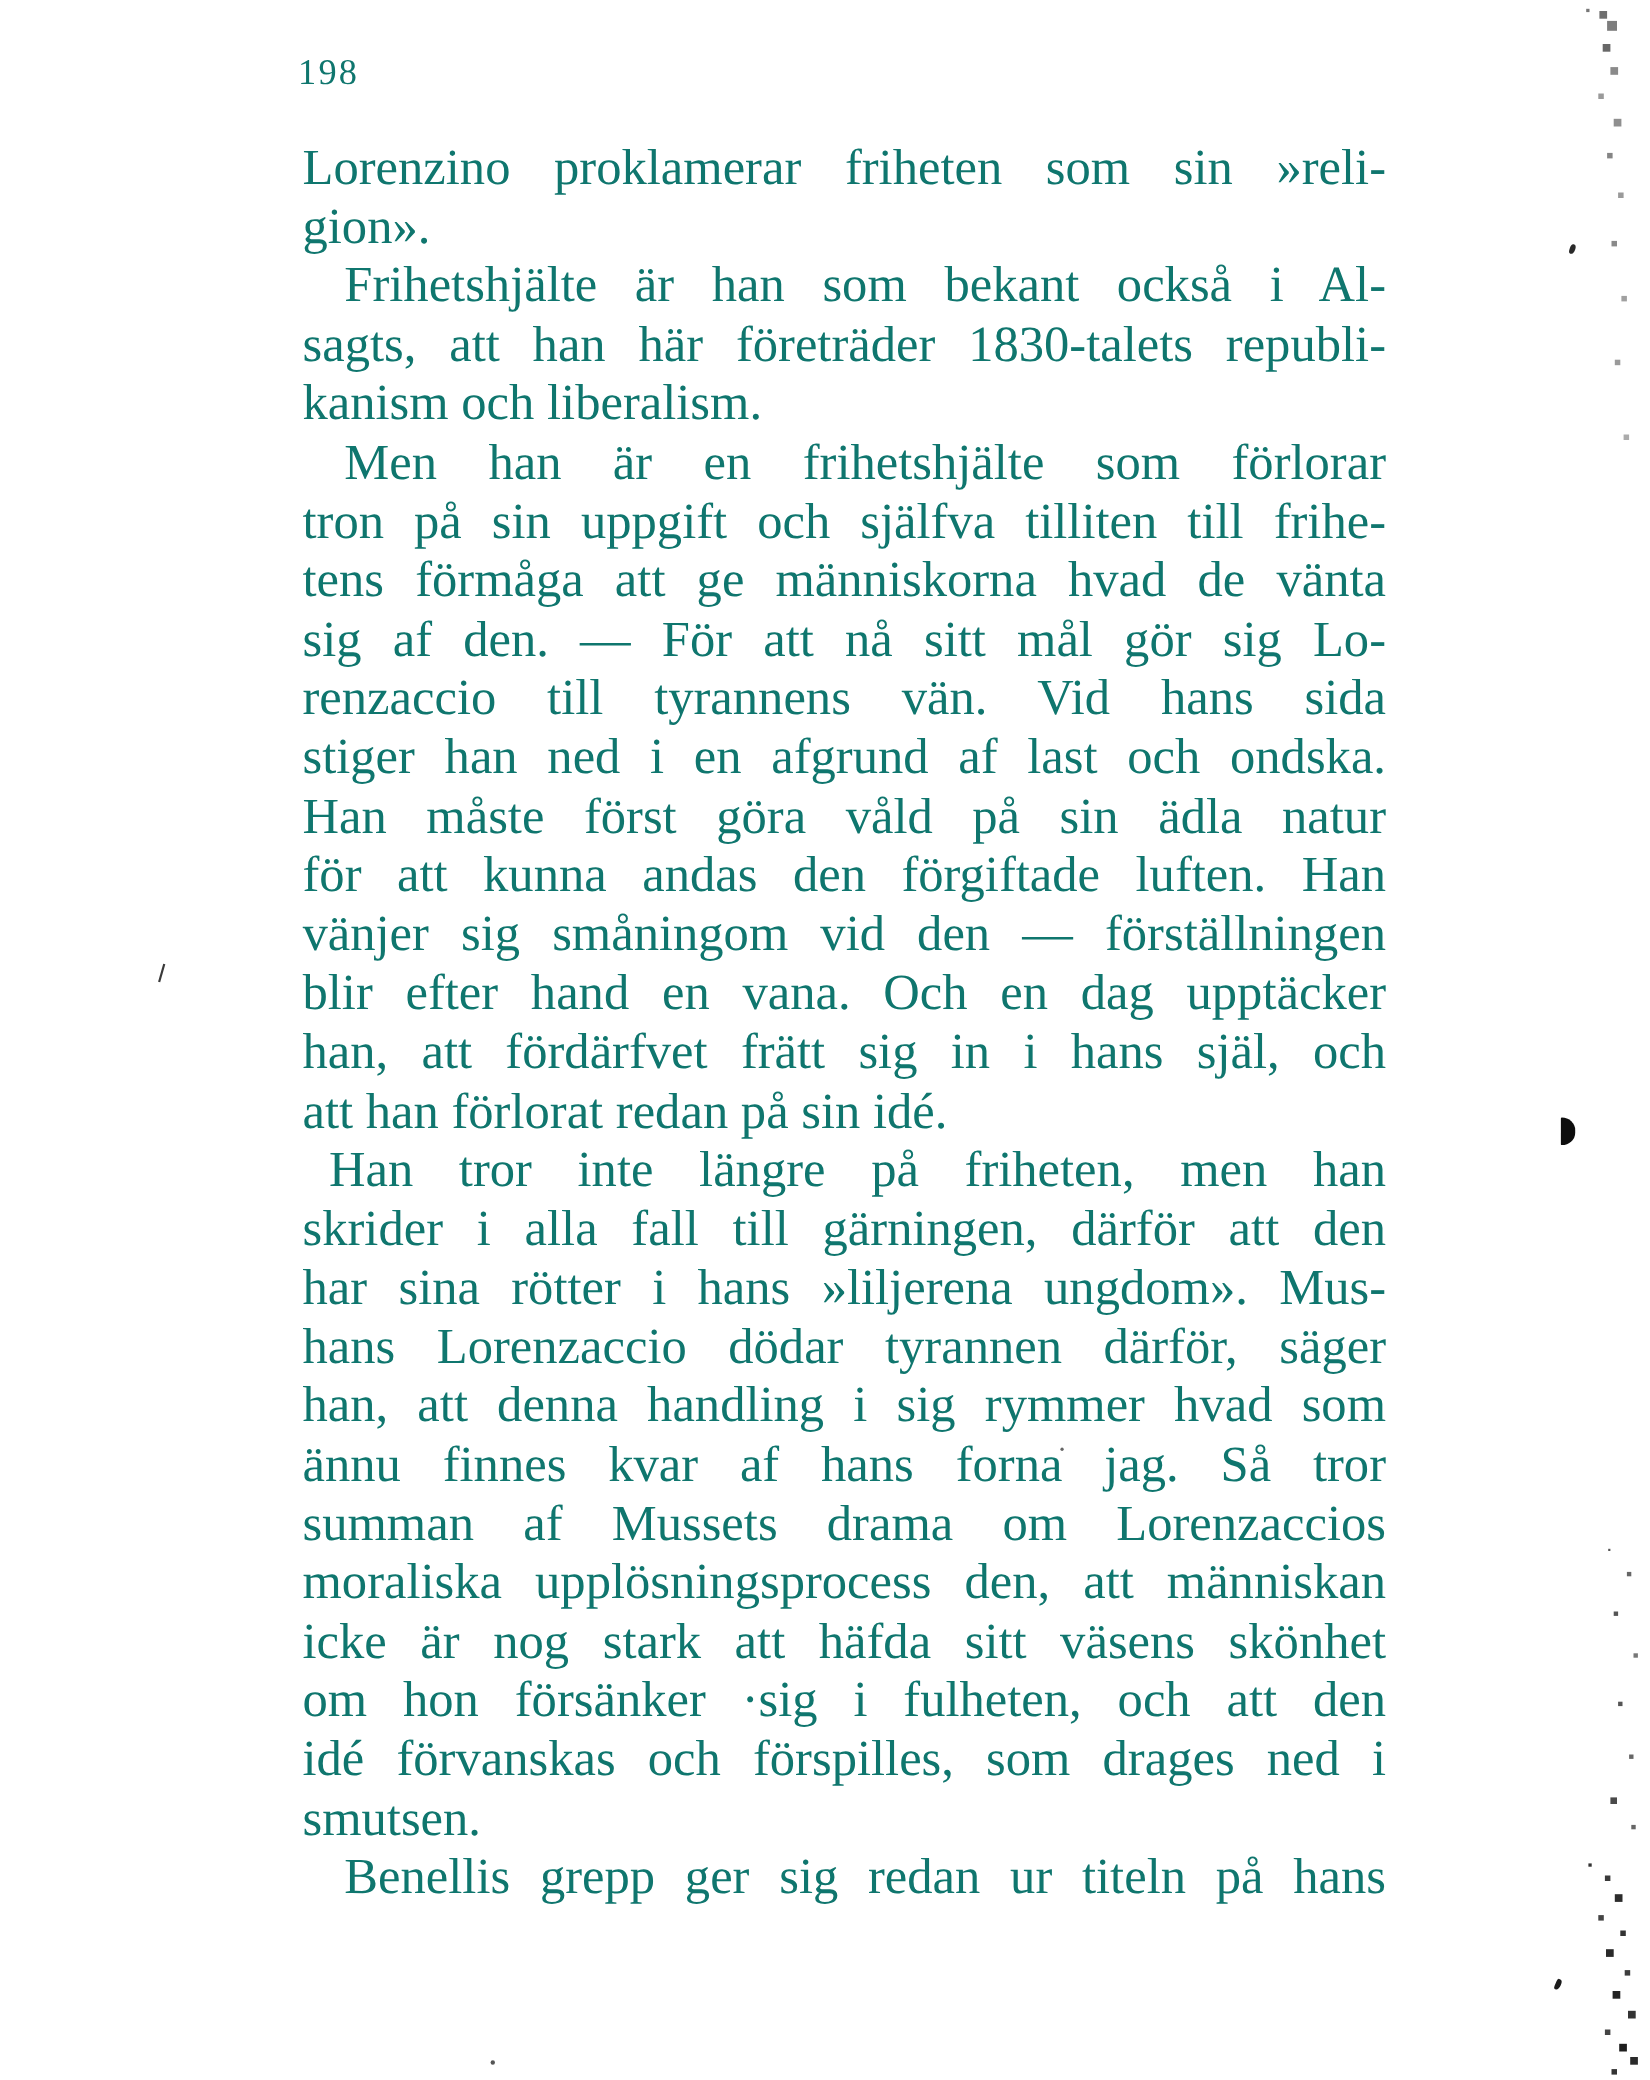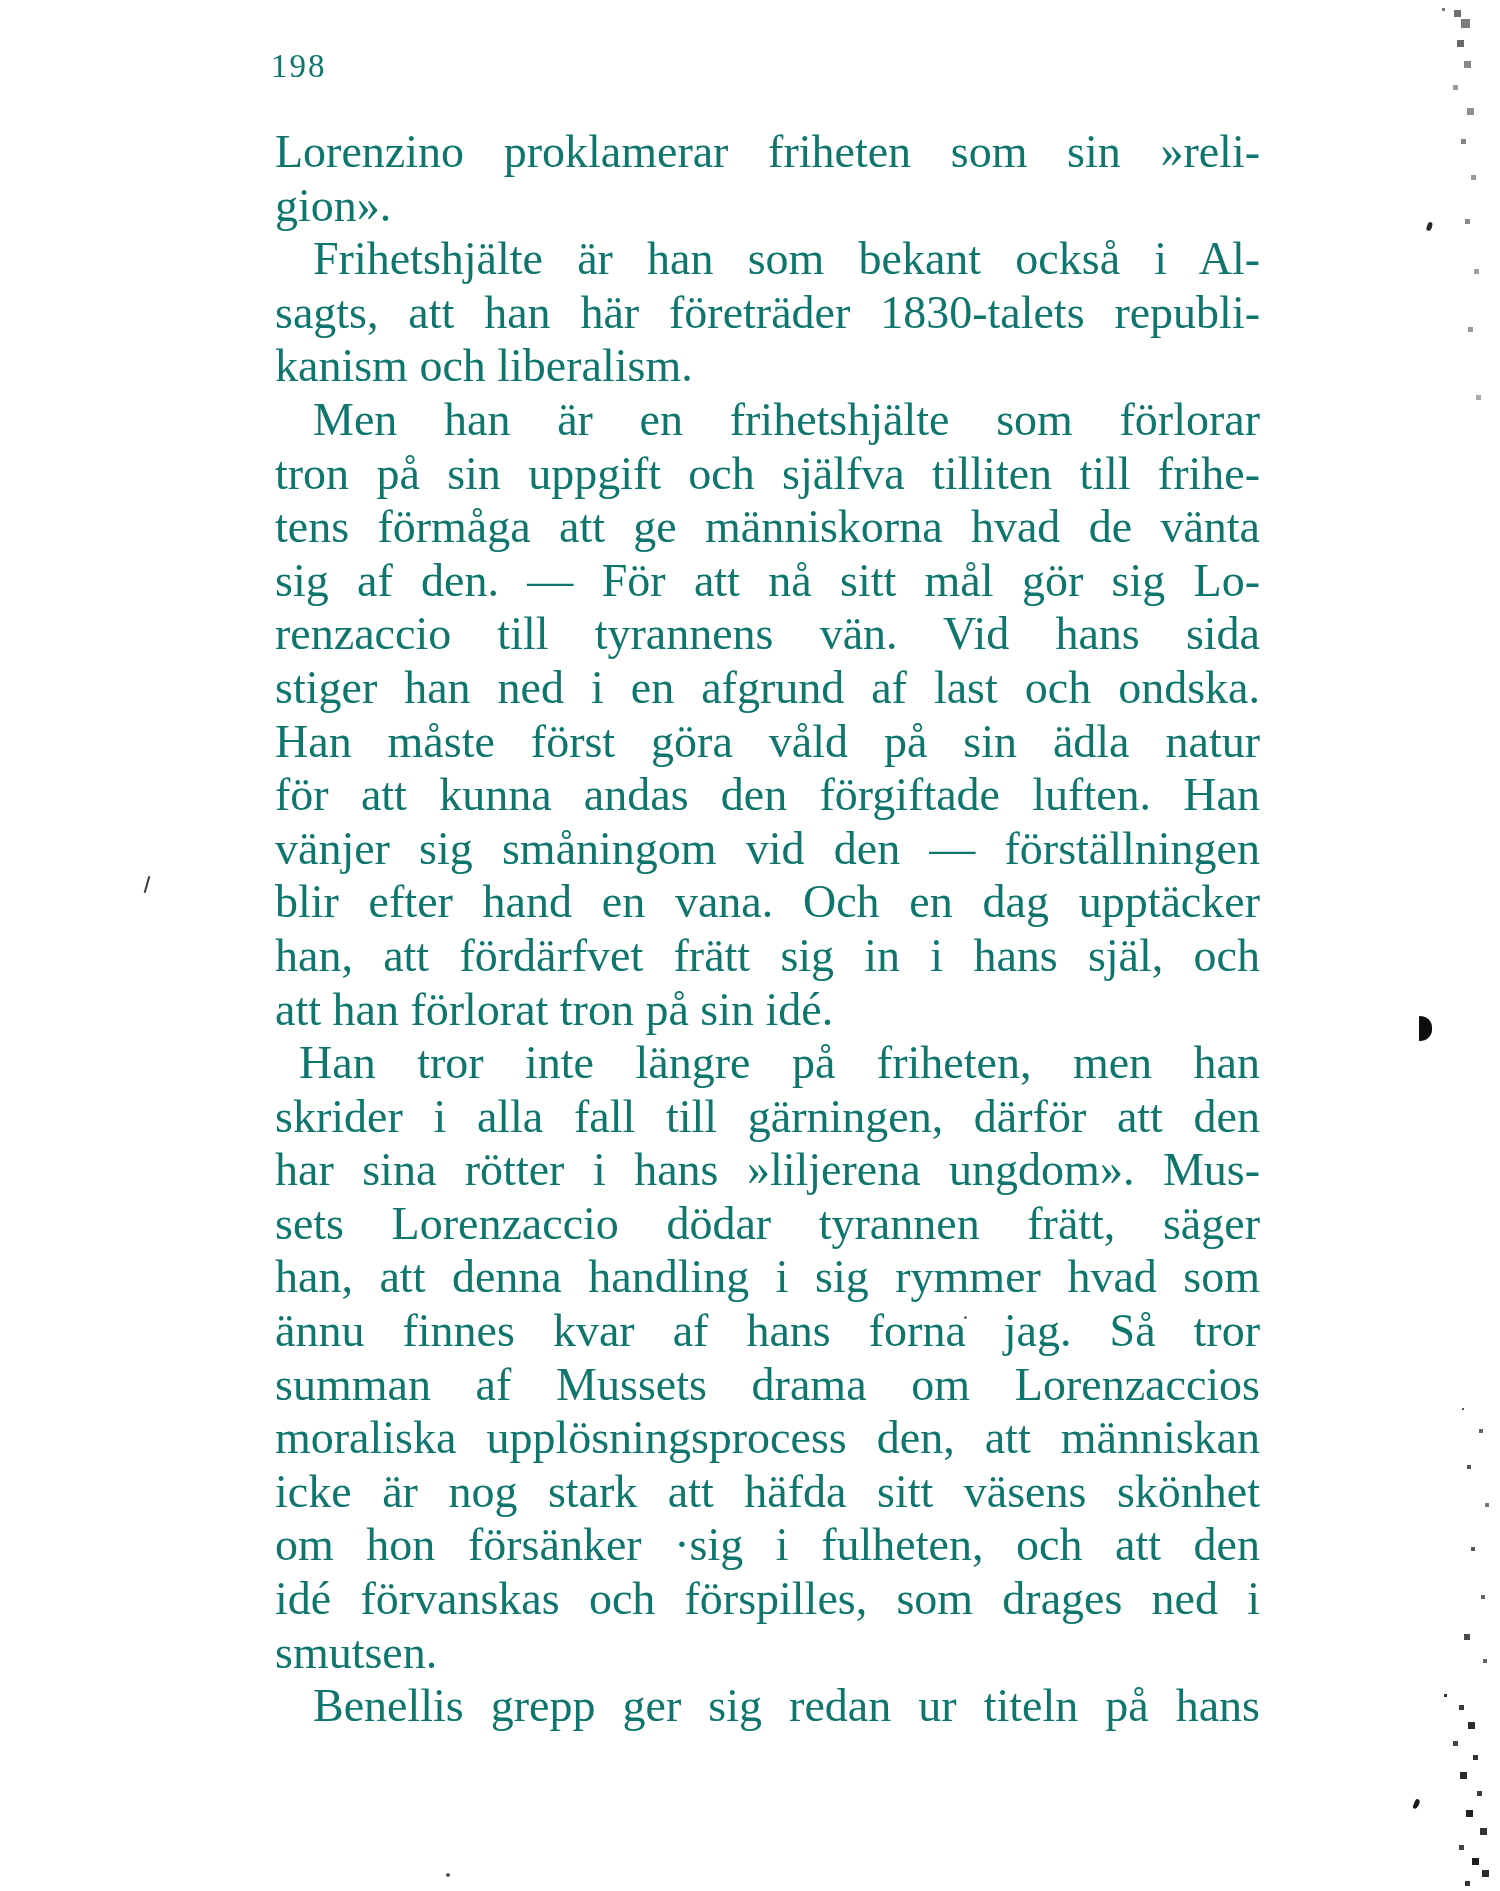--- a/index.html
+++ b/index.html
@@ -94,27 +94,27 @@
         <div class="line">tron på sin uppgift och själfva tilliten till frihe-</div>
         <div class="line">tens förmåga att ge människorna hvad de vänta</div>
         <div class="line">sig af den. — För att nå sitt mål gör sig Lo-</div>
         <div class="line">renzaccio till tyrannens vän. Vid hans sida</div>
         <div class="line">stiger han ned i en afgrund af last och ondska.</div>
         <div class="line">Han måste först göra våld på sin ädla natur</div>
         <div class="line">för att kunna andas den förgiftade luften. Han</div>
         <div class="line">vänjer sig småningom vid den — förställningen</div>
         <div class="line">blir efter hand en vana. Och en dag upptäcker</div>
         <div class="line">han, att fördärfvet frätt sig in i hans själ, och</div>
-        <div class="line para-end">att han förlorat tron på sin idé.</div>
+        <div class="line para-end">att han förlorat redan på sin idé.</div>
       </div>
       <div>
         <div class="line indent-small">Han tror inte längre på friheten, men han</div>
         <div class="line">skrider i alla fall till gärningen, därför att den</div>
         <div class="line">har sina rötter i hans »liljerena ungdom». Mus-</div>
-        <div class="line">sets Lorenzaccio dödar tyrannen frätt, säger</div>
+        <div class="line">hans Lorenzaccio dödar tyrannen därför, säger</div>
         <div class="line">han, att denna handling i sig rymmer hvad som</div>
         <div class="line">ännu finnes kvar af hans forna jag. Så tror</div>
         <div class="line">summan af Mussets drama om Lorenzaccios</div>
         <div class="line">moraliska upplösningsprocess den, att människan</div>
         <div class="line">icke är nog stark att häfda sitt väsens skönhet</div>
         <div class="line">om hon försänker ·sig i fulheten, och att den</div>
         <div class="line">idé förvanskas och förspilles, som drages ned i</div>
         <div class="line para-end">smutsen.</div>
       </div>
       <div>

